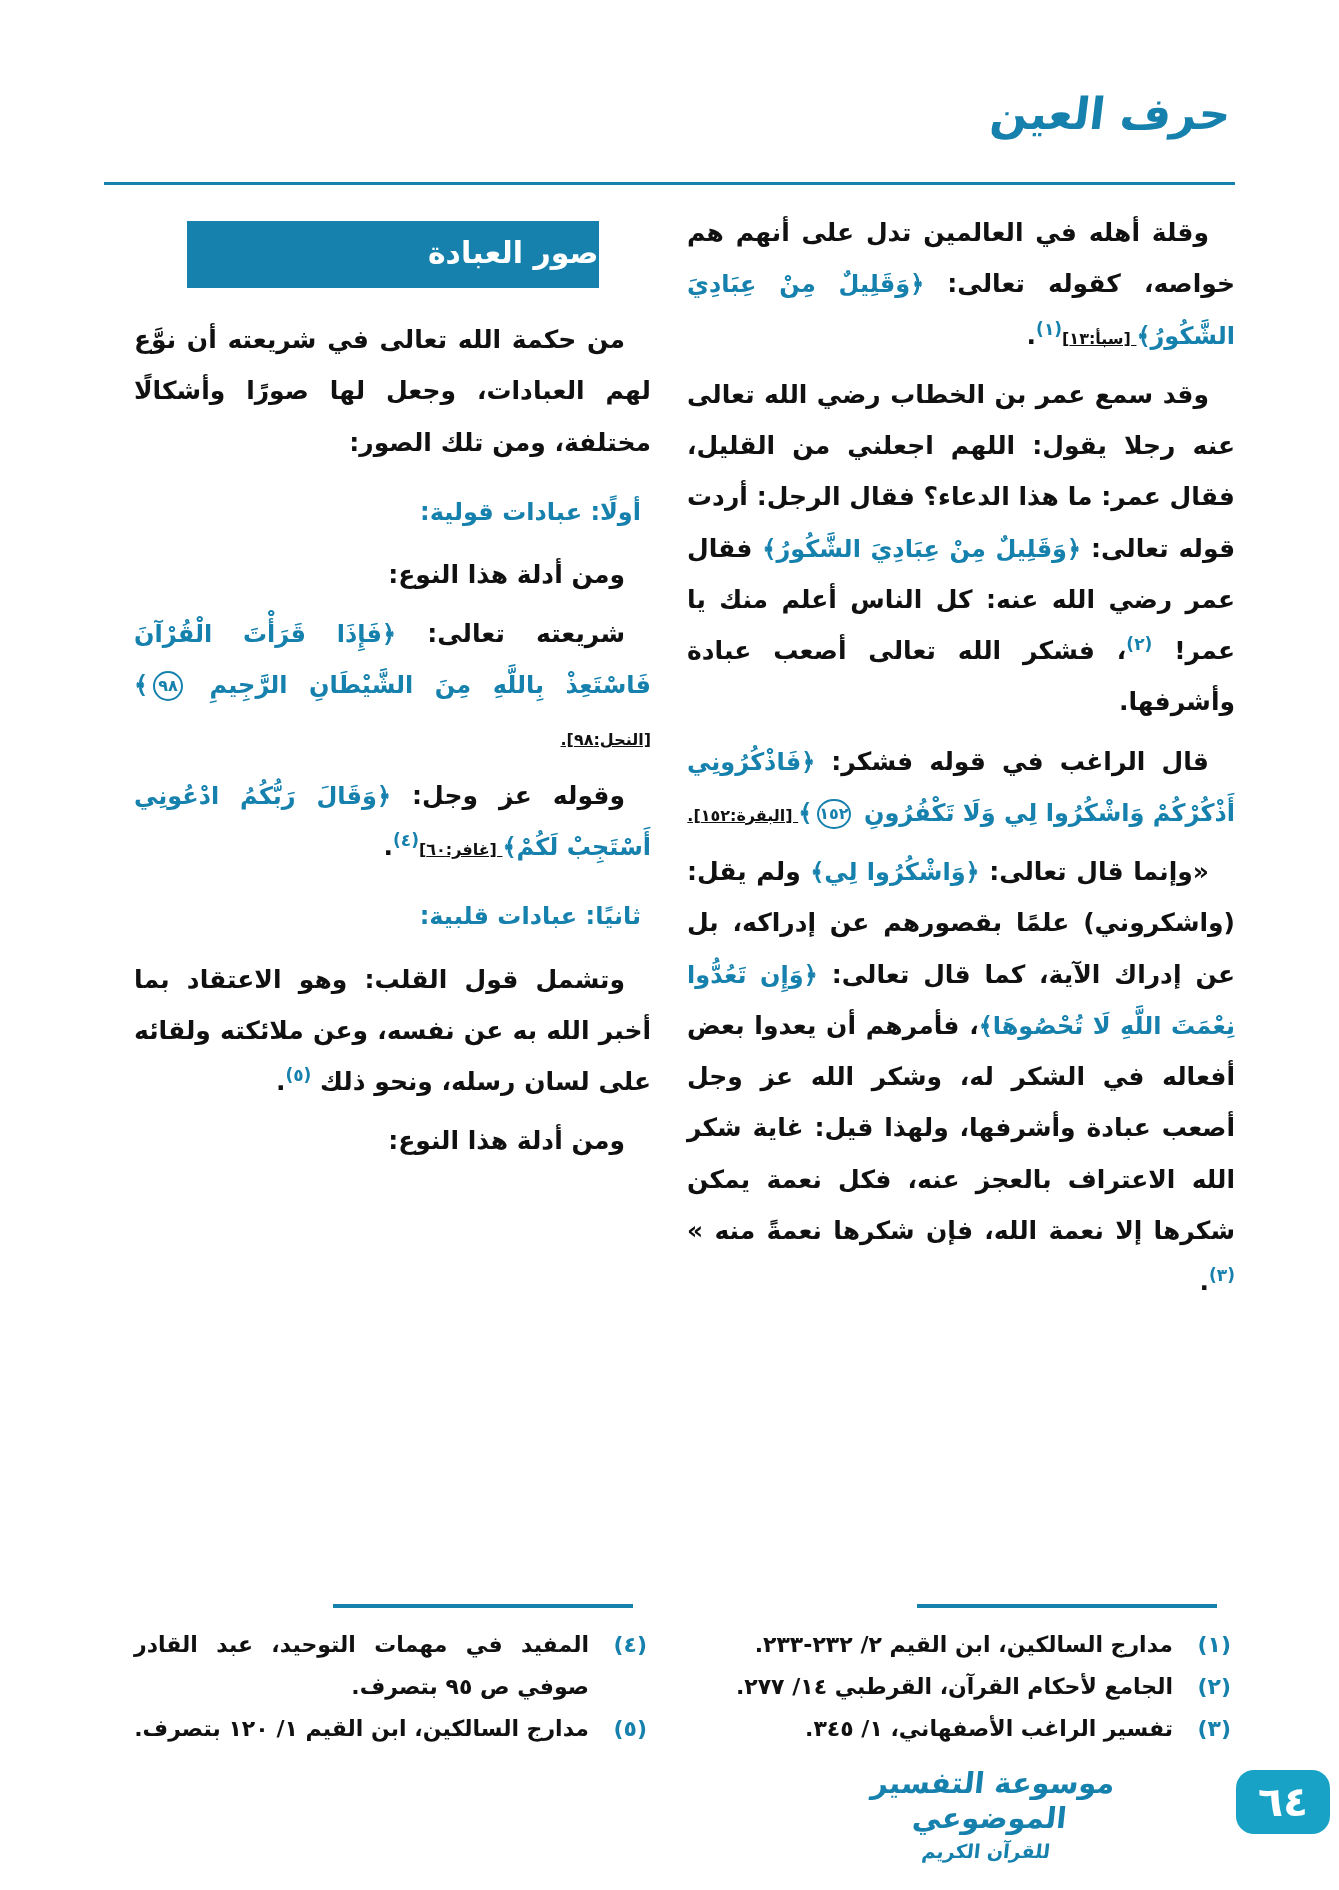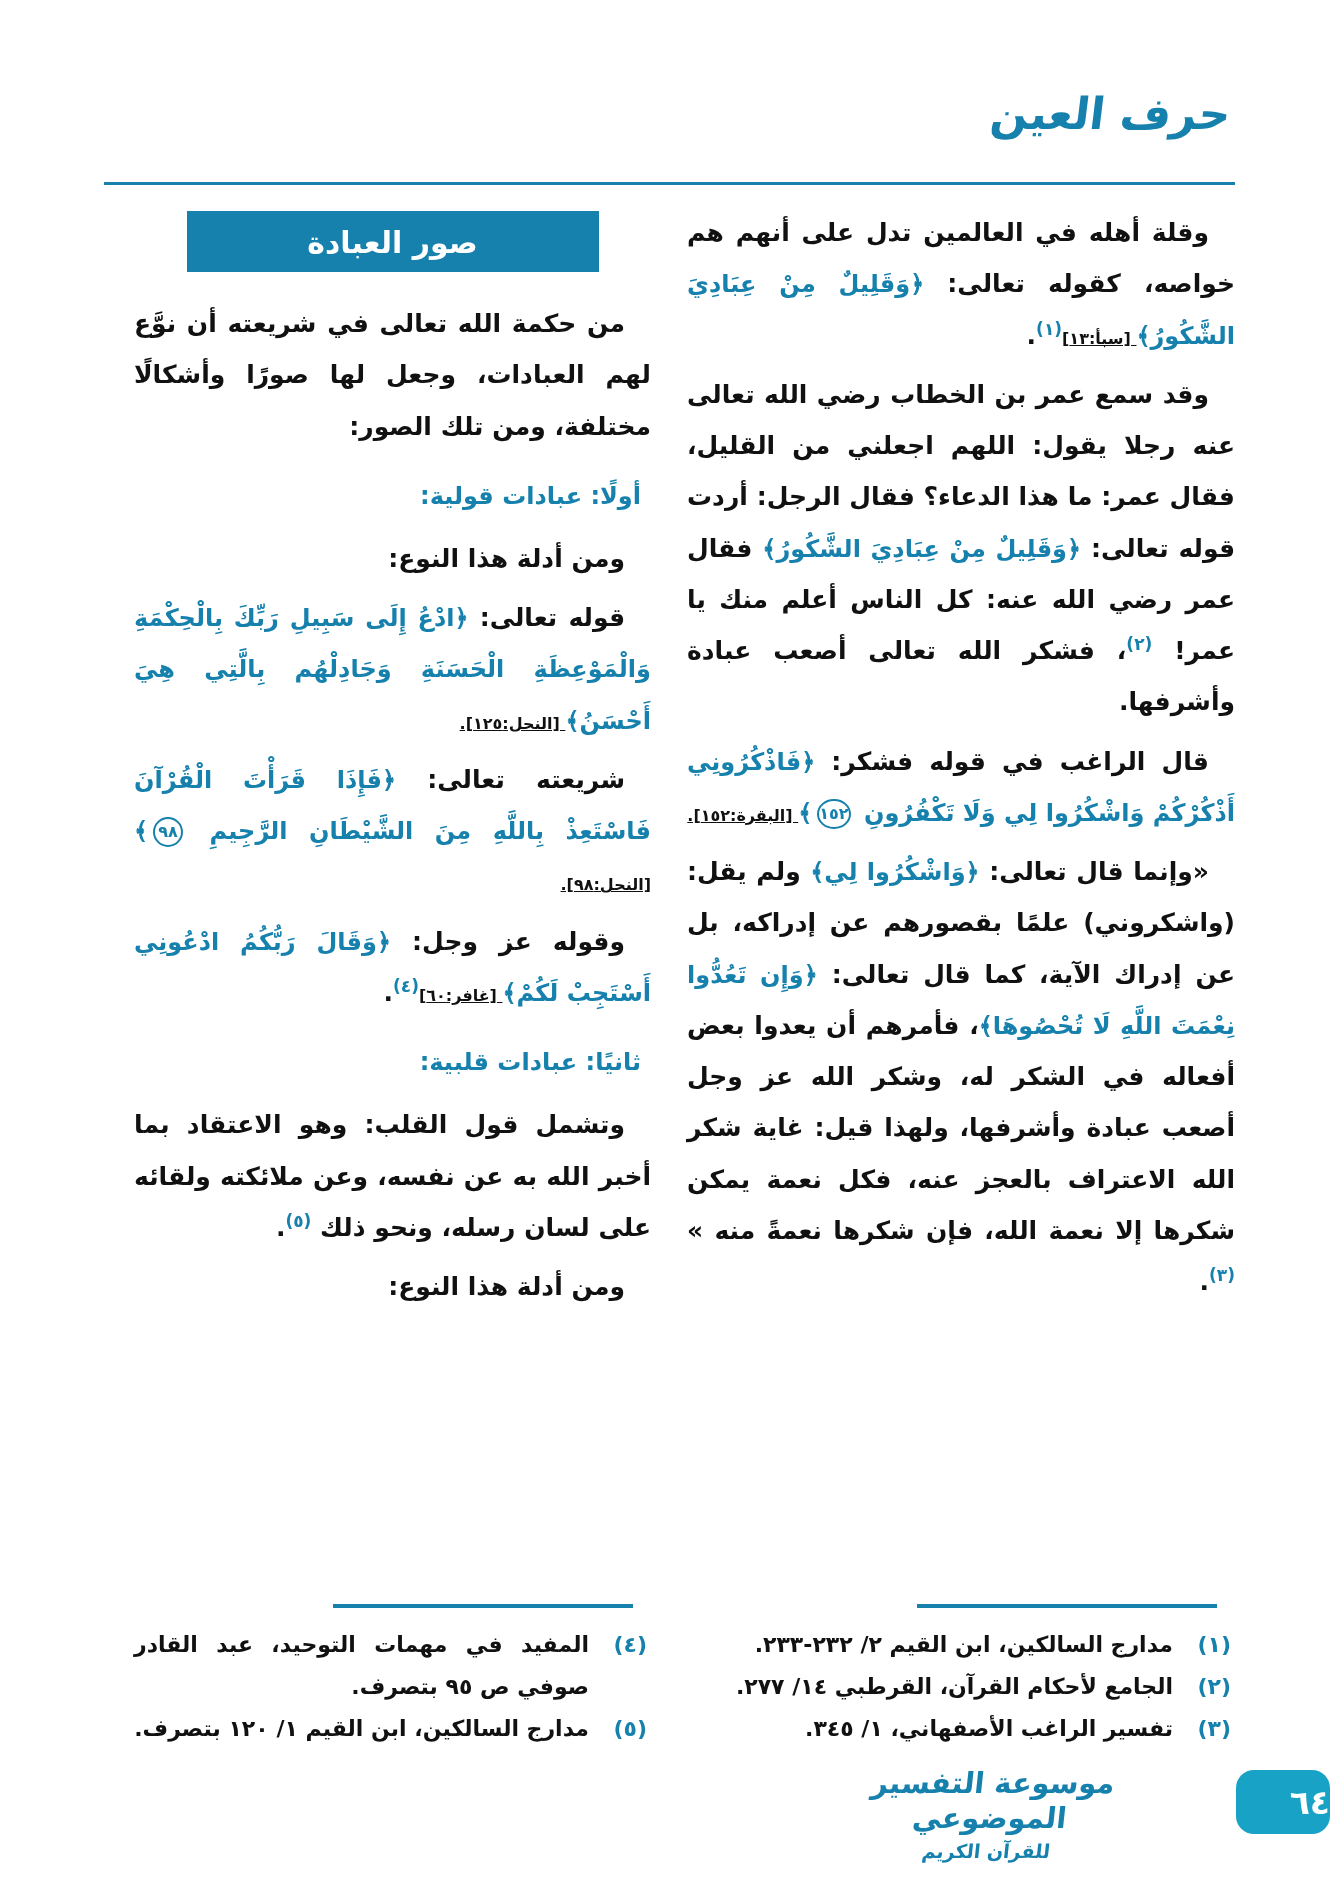--- a/index.html
+++ b/index.html
@@ -59,25 +59,24 @@
   .seg-ref{color:var(--ink);font-size:16px;text-decoration:underline;}
   .seg-fn{color:var(--accent);font-size:17px;vertical-align:super;line-height:1;}
   .ayah-num{
     display:inline-flex;align-items:center;justify-content:center;
     min-width:30px;height:30px;box-sizing:border-box;
     border:2px solid var(--accent);border-radius:50%;
     color:var(--accent);font-size:16px;line-height:1;
     margin:0 5px;vertical-align:middle;text-indent:0;
   }
   .section-box{
-    width:412px;margin:4px auto 26px auto;
+    width:412px;margin:14px auto 26px auto;
     background:var(--accent);color:#ffffff;
-    text-align:center;
     font-size:30px;font-weight:bold;
-    padding:14px 0 12px 0;
+    padding:14px 0 18px 0;
   }
   
   .footnotes{
     position:absolute;top:1604px;right:104px;
     width:1131px;display:flex;gap:36px;
   }
   .fn-col{flex:none;}
   .fn-col-right{width:548px;}
   .fn-col-left{width:517px;}
   .fn-rule{
@@ -96,22 +95,22 @@
     text-align:center;color:var(--accent);font-weight:bold;
     transform:skewX(-6deg);
   }
   .logo-line1{font-size:29px;line-height:1.2;}
   .logo-line2{font-size:19px;margin-top:4px;}
   .page-badge{
     position:absolute;top:1770px;left:1236px;
     width:94px;height:64px;
     background:var(--badge);
     border-radius:18px;
-    display:flex;align-items:center;justify-content:flex-start;
-    color:#ffffff;font-size:33px;font-weight:bold;
+    display:flex;align-items:center;justify-content:center;
+    color:#ffffff;font-size:41px;font-weight:bold;
   }
 </style>
 </head>
 <body>
 
 <div class="page">
 
   <div class="header-title">حرف العين</div>
   <div class="header-rule"></div>
 
@@ -123,21 +122,20 @@
         <p class="para"><span class="seg-t">«وإنما قال تعالى: </span><span class="seg-q">﴿وَاشْكُرُوا لِي﴾</span><span class="seg-t"> ولم يقل: (واشكروني) علمًا بقصورهم عن إدراكه، بل عن إدراك الآية، كما قال تعالى: </span><span class="seg-q">﴿وَإِن تَعُدُّوا نِعْمَتَ اللَّهِ لَا تُحْصُوهَا﴾</span><span class="seg-t">، فأمرهم أن يعدوا بعض أفعاله في الشكر له، وشكر الله عز وجل أصعب عبادة وأشرفها، ولهذا قيل: غاية شكر الله الاعتراف بالعجز عنه، فكل نعمة يمكن شكرها إلا نعمة الله، فإن شكرها نعمةً منه » </span><span class="seg-fn">(٣)</span><span class="seg-t">.</span></p>
       </div>
     <div class="col col-left">
       <div class="section-box">
         <span>صور العبادة</span>
       </div>
       <div>
           <p class="para"><span class="seg-t">من حكمة الله تعالى في شريعته أن نوَّع لهم العبادات، وجعل لها صورًا وأشكالًا مختلفة، ومن تلك الصور:</span></p>
           <p class="para para-heading"><span class="seg-t">أولًا: عبادات قولية:</span></p>
           <p class="para"><span class="seg-t">ومن أدلة هذا النوع:</span></p>
-          <p class="para"><span class="seg-t">قوله تعالى: </span><span class="seg-q">﴿ادْعُ إِلَى سَبِيلِ رَبِّكَ بِالْحِكْمَةِ وَالْمَوْعِظَةِ الْحَسَنَةِ وَجَادِلْهُم بِالَّتِي هِيَ أَحْسَنُ﴾</span><span class="seg-ref"> [النحل:١٢٥].</span></p>
           <p class="para"><span class="seg-t">شريعته تعالى: </span><span class="seg-q">﴿فَإِذَا قَرَأْتَ الْقُرْآنَ فَاسْتَعِذْ بِاللَّهِ مِنَ الشَّيْطَانِ الرَّجِيمِ </span><span class="ayah-num">٩٨</span><span class="seg-q">﴾</span><span class="seg-ref"> [النحل:٩٨].</span></p>
           <p class="para"><span class="seg-t">وقوله عز وجل: </span><span class="seg-q">﴿وَقَالَ رَبُّكُمُ ادْعُونِي أَسْتَجِبْ لَكُمْ﴾</span><span class="seg-ref"> [غافر:٦٠]</span><span class="seg-fn">(٤)</span><span class="seg-t">.</span></p>
           <p class="para para-heading"><span class="seg-t">ثانيًا: عبادات قلبية:</span></p>
           <p class="para"><span class="seg-t">وتشمل قول القلب: وهو الاعتقاد بما أخبر الله به عن نفسه، وعن ملائكته ولقائه على لسان رسله، ونحو ذلك </span><span class="seg-fn">(٥)</span><span class="seg-t">.</span></p>
           <p class="para"><span class="seg-t">ومن أدلة هذا النوع:</span></p>
         </div>
     </div>
   </div>
 
   <div class="footnotes">

